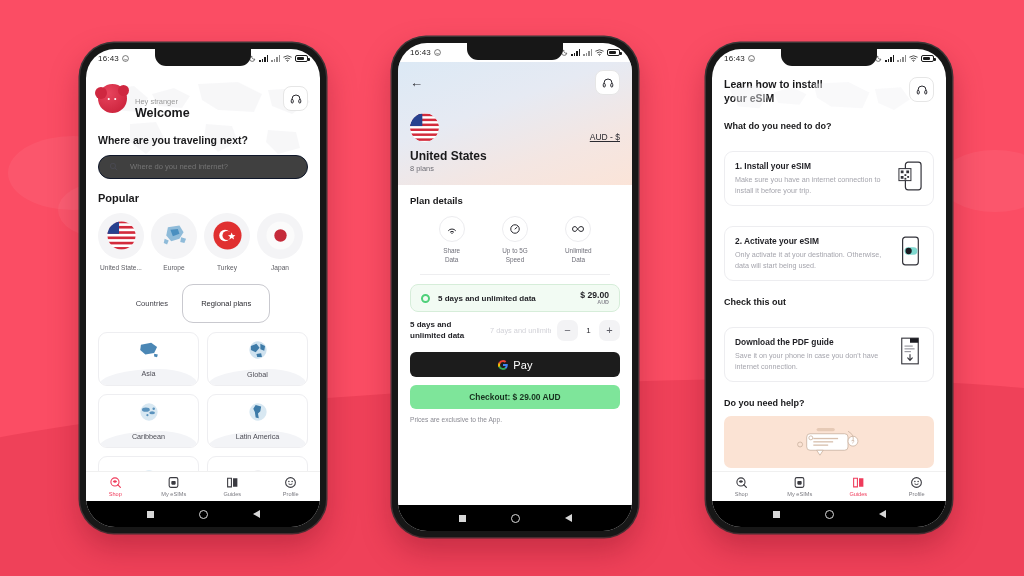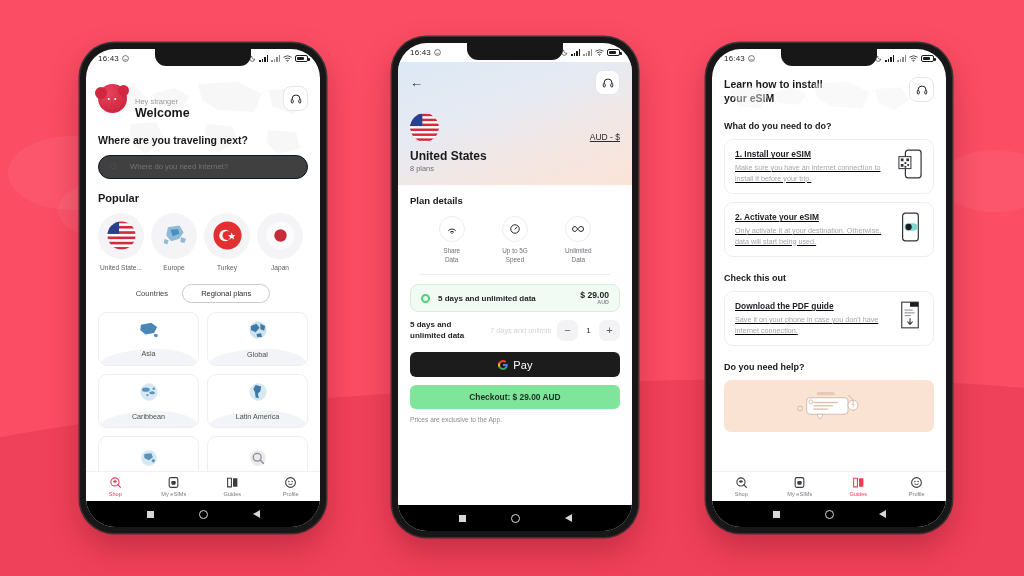--- a/index.html
+++ b/index.html
@@ -129,21 +129,21 @@
   .c-circle {
     width: 46px; height: 46px; border-radius: 50%; background: #f4f4f6;
     display: flex; align-items: center; justify-content: center; overflow: hidden;
   }
   .c-label { font-size: 6.6px; color: #5d5d63; margin-top: 5px; line-height: 1.2; }
 
   .tabs-row { display: flex; align-items: center; gap: 14px; padding: 12px 14px 0; justify-content: center; }
   .tab-plain { font-size: 7.6px; color: #42424a; }
   .tab-pill {
     font-size: 7.6px; color: #2b2b31; border: 1px solid #c9c9cf;
-    border-radius: 11px; padding: 4px 18px;
+    border-radius: 11px; padding: 14px 18px;
   }
   .grid {
     display: grid; grid-template-columns: 1fr 1fr; gap: 8px;
     padding: 9px 12px 0;
   }
   .gcard {
     height: 54px; border: 1px solid #eeeef1; border-radius: 9px; background: #fff;
     display: flex; flex-direction: column; align-items: center; justify-content: center;
     position: relative; overflow: hidden;
   }
@@ -219,22 +219,22 @@
     display: flex; align-items: center; justify-content: center;
     font-size: 8.4px; font-weight: bold; color: #17321f;
   }
   .disclaimer { font-size: 6.6px; color: #8b8b93; margin: 7px 12px 0; }
 
   
   .p3-head { padding: 9px 12px 0; display: flex; align-items: flex-start; justify-content: space-between; gap: 8px; }
   .p3-title { font-size: 10.5px; font-weight: bold; color: #19191b; line-height: 1.35; }
   .p3-sub { font-size: 9px; font-weight: bold; color: #19191b; margin: 16px 12px 0; }
   .step-card {
-    margin: 8px 12px 0; border: 1px solid #ededf0; border-radius: 9px;
-    background: #fff; padding: 9px 10px; display: flex; gap: 8px; align-items: flex-start; text-decoration: underline;
+    margin: 20px 12px 0; border: 1px solid #ededf0; border-radius: 9px;
+    background: #fff; padding: 9px 10px; display: flex; gap: 8px; align-items: flex-start;
   }
   .step-text { flex: 1; }
   .step-h { font-size: 8.4px; font-weight: bold; color: #1f1f24; }
   .step-p { font-size: 7.2px; color: #a5a5ad; line-height: 1.45; margin-top: 4px; }
   .step-ico { flex: 0 0 26px; display: flex; align-items: center; justify-content: center; }
   .help-banner {
     margin: 8px 12px 0; height: 52px; border-radius: 7px;
     background: #fbe3d4; display: flex; align-items: center; justify-content: center;
   }
   .phone-map-bg { position:absolute; inset:0; opacity:.45; }

